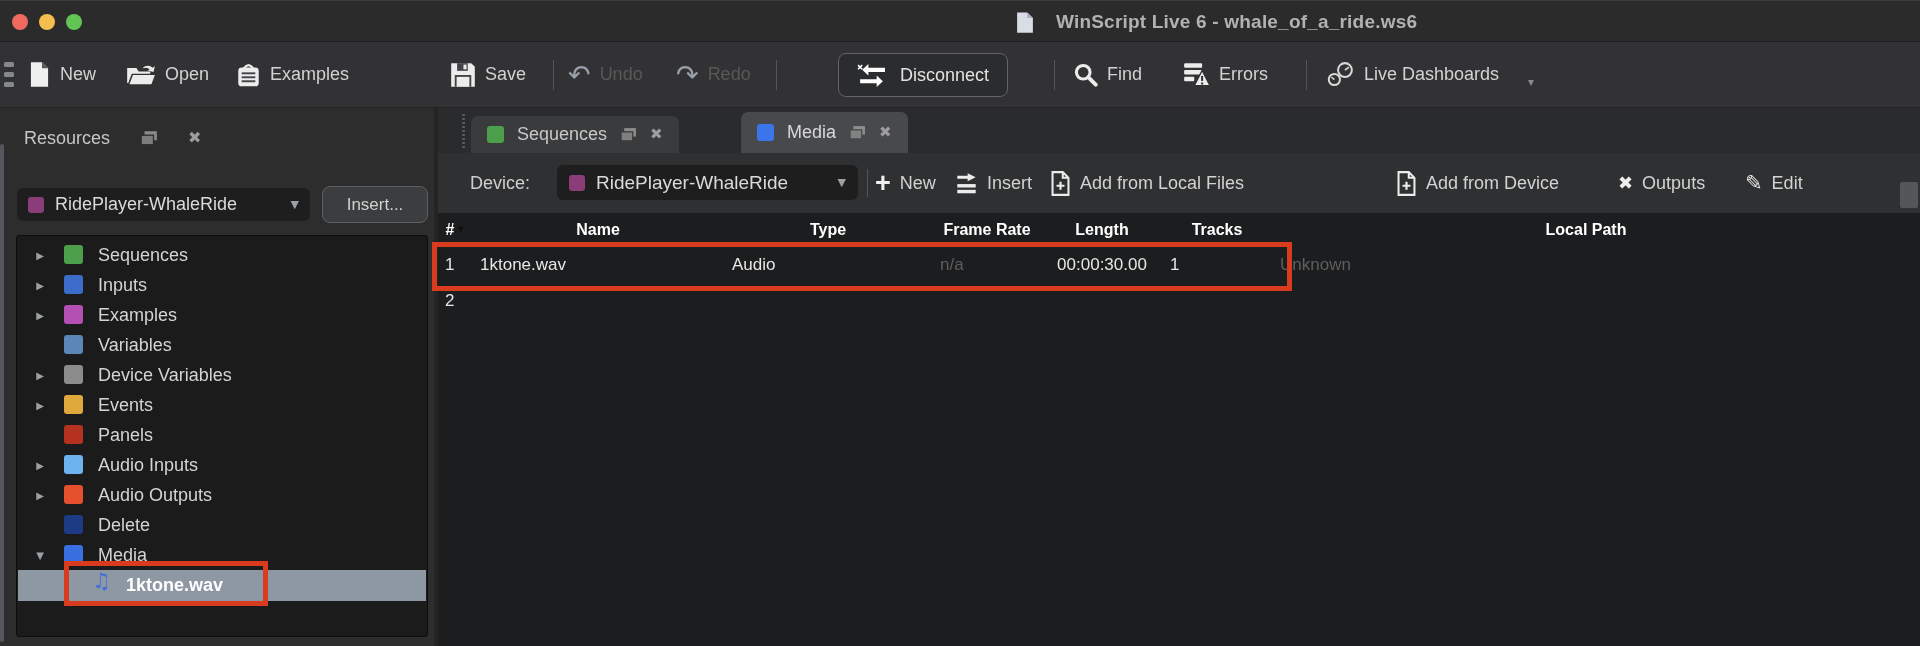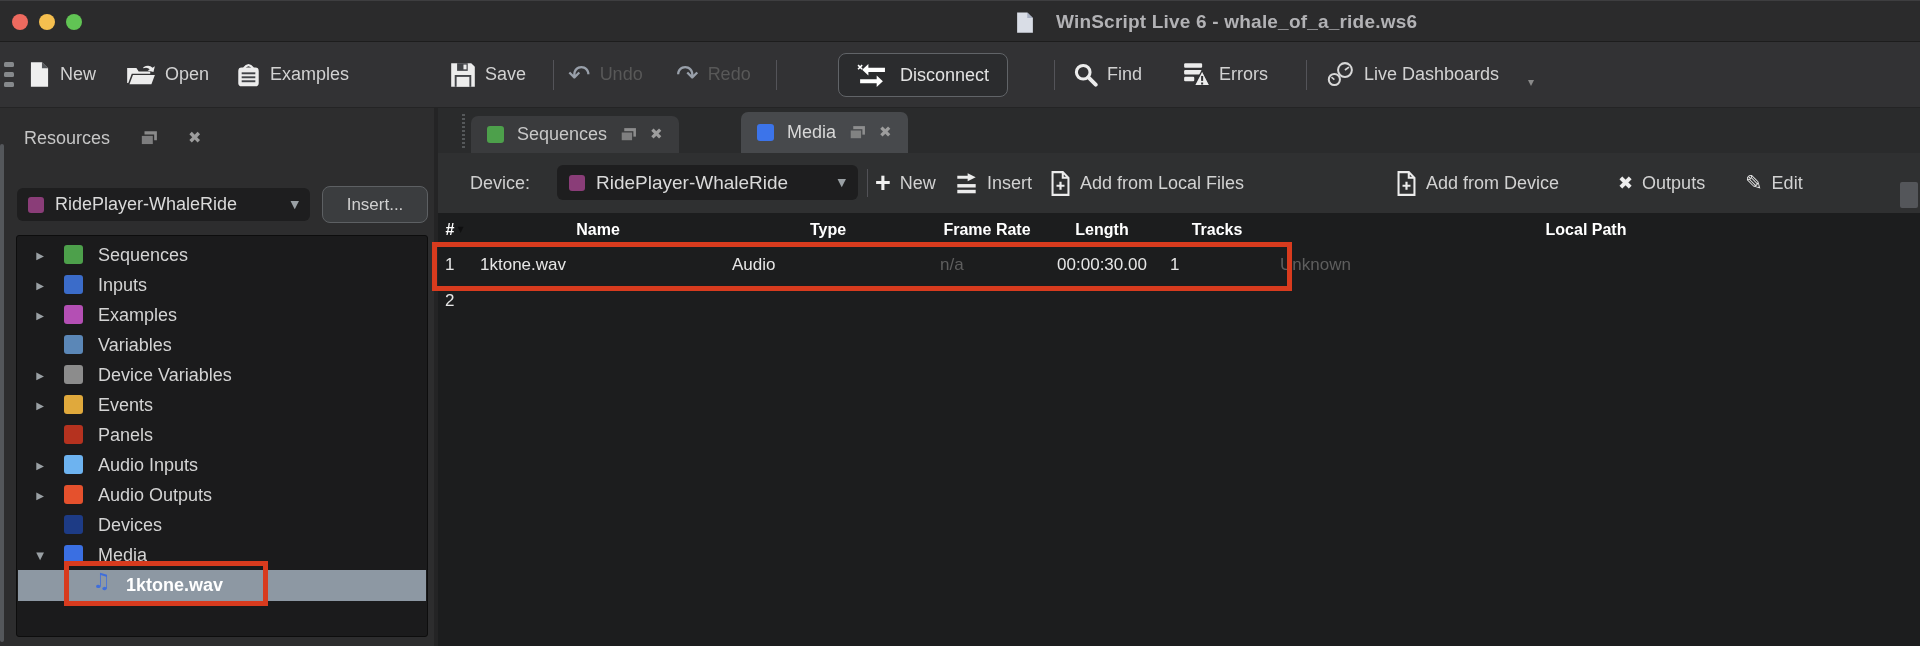--- a/index.html
+++ b/index.html
@@ -298,21 +298,21 @@
       <span class="tree-ico" style="background-color: rgb(109, 179, 240);"></span>
       <span class="tree-label">Audio Inputs</span>
     </div>
     <div class="tree-row" style="top:244px">
       <span class="tree-arrow collapsed"></span>
       <span class="tree-ico" style="background-color: rgb(229, 81, 45);"></span>
       <span class="tree-label">Audio Outputs</span>
     </div>
     <div class="tree-row" style="top:274px">
       <span class="tree-ico" style="background-color: rgb(29, 59, 133);"></span>
-      <span class="tree-label">Devices</span>
+      <span class="tree-label">Delete</span>
     </div>
     <div class="tree-row" style="top:304px">
       <span class="tree-arrow expanded"></span>
       <span class="tree-ico" style="background-color: rgb(58, 111, 226);"></span>
       <span class="tree-label">Media</span>
     </div>
     <div class="tree-row selected" style="top: 334px; background-color: rgb(141, 152, 163);">
       <span class="glyph note-ico"></span>
       <span class="sel-label">1ktone.wav</span>
     </div>

